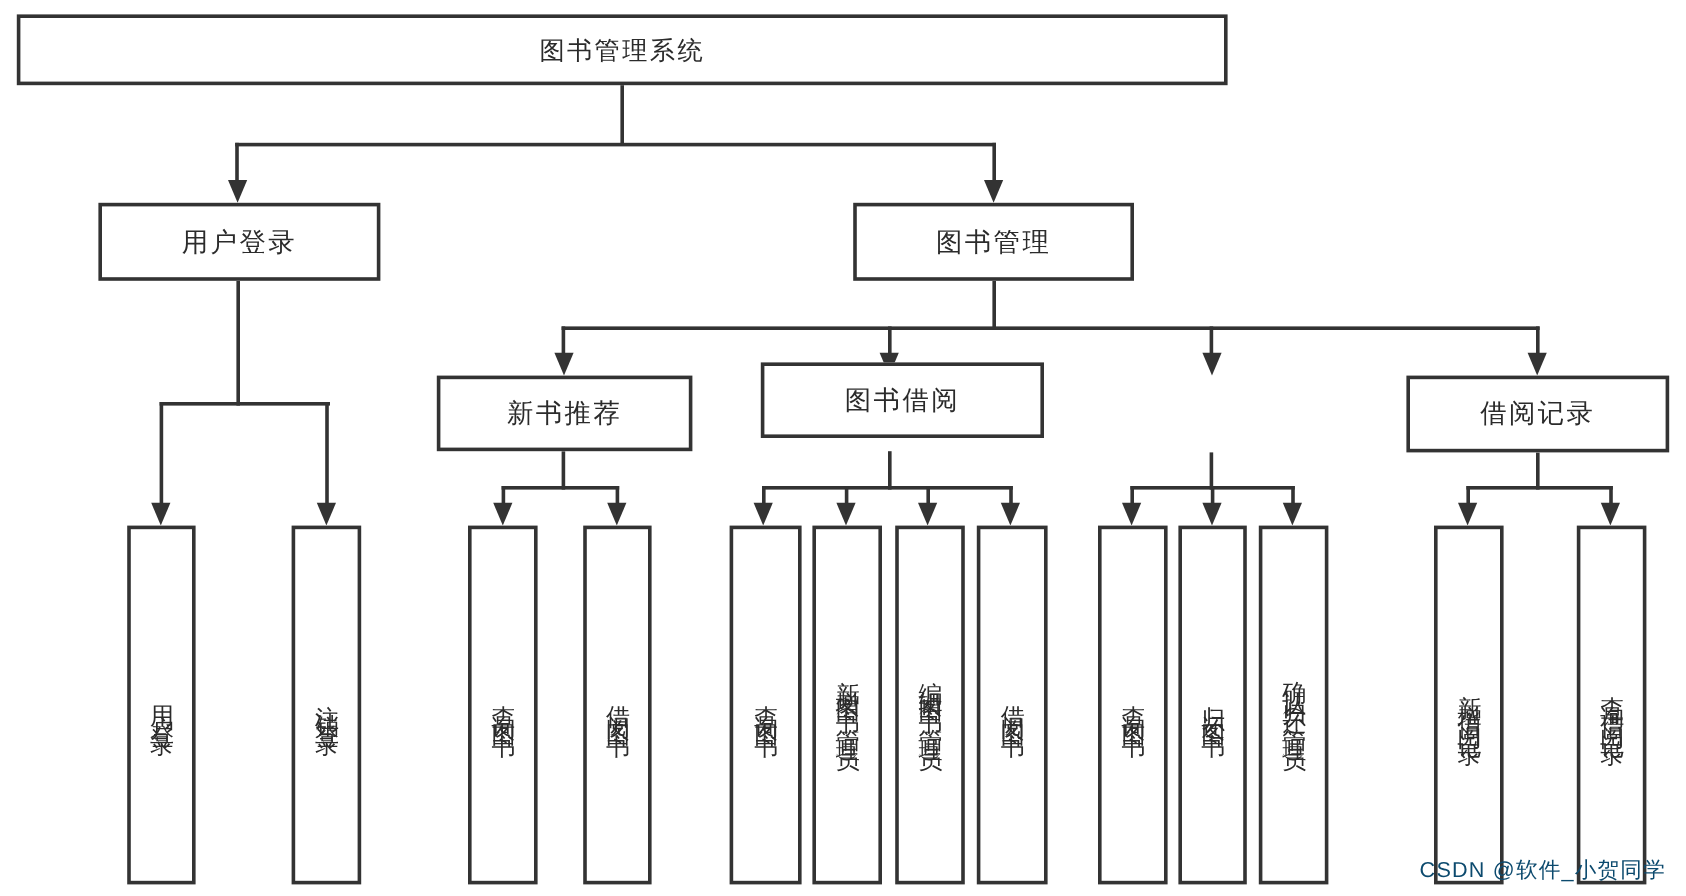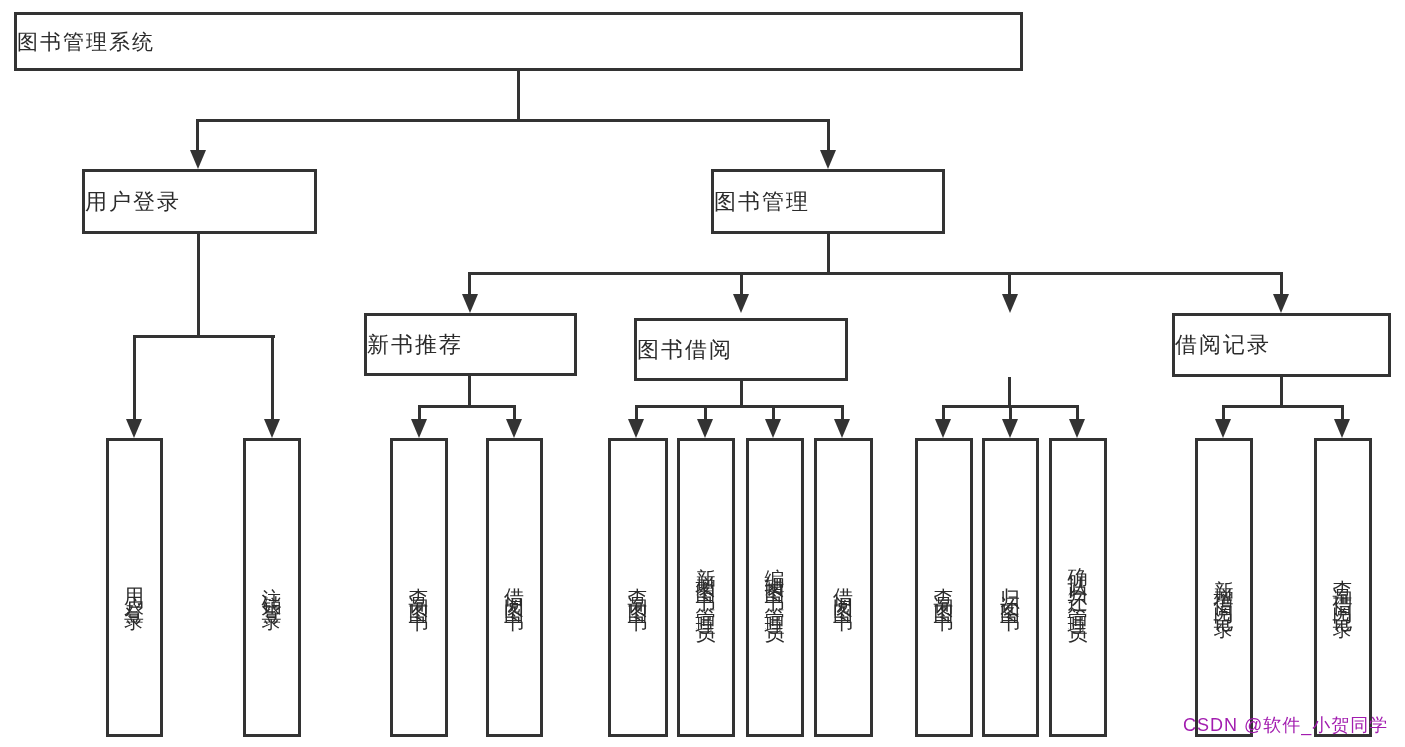--- a/index.html
+++ b/index.html
@@ -11,20 +11,21 @@
     font-family: "Liberation Sans", sans-serif;
     overflow: hidden;
   }
   .hbox {
     position: absolute;
     box-sizing: border-box;
     border: 3px solid #333333;
     background: #ffffff;
     display: flex;
     align-items: center;
+    justify-content: center;
     font-size: 22px;
     color: #2b2b2b;
     letter-spacing: 2px;
     white-space: nowrap;
     z-index: 2;
   }
   .vbox {
     position: absolute;
     box-sizing: border-box;
     top: 438px;
@@ -51,21 +52,21 @@
     border-left: 8px solid transparent;
     border-right: 8px solid transparent;
     border-top: 19px solid #333333;
     z-index: 1;
   }
   .watermark {
     position: absolute;
     left: 1183px;
     top: 713px;
     font-size: 18px;
-    color: #a21caf;
+    color: #0c4a6e;
     letter-spacing: 1px;
     white-space: nowrap;
     z-index: 5;
   }
 </style>
 </head>
 <body>
 
 <div class="stage" id="stage">
 
@@ -76,21 +77,21 @@
   <div class="hbox" style="left:82px;top:169px;width:235px;height:65px">
     <span>用户登录</span>
   </div>
   <div class="hbox" style="left:364px;top:313px;width:213px;height:63px">
     <span>新书推荐</span>
   </div>
 
   <div class="hbox" style="left:711px;top:169px;width:234px;height:65px">
     <span>图书管理</span>
   </div>
-  <div class="hbox" style="left:634px;top:318px;width:214px;height:63px">
+  <div class="hbox" style="left:634px;top:302px;width:236px;height:63px">
     <span>图书借阅</span>
   </div>
   <div class="hbox" style="left:1172px;top:313px;width:219px;height:64px">
     <span>借阅记录</span>
   </div>
 
   <div class="vbox" style="left:106px;width:57px">
     <span class="vtext">用户登录</span>
   </div>
   <div class="vbox" style="left:243px;width:58px">

